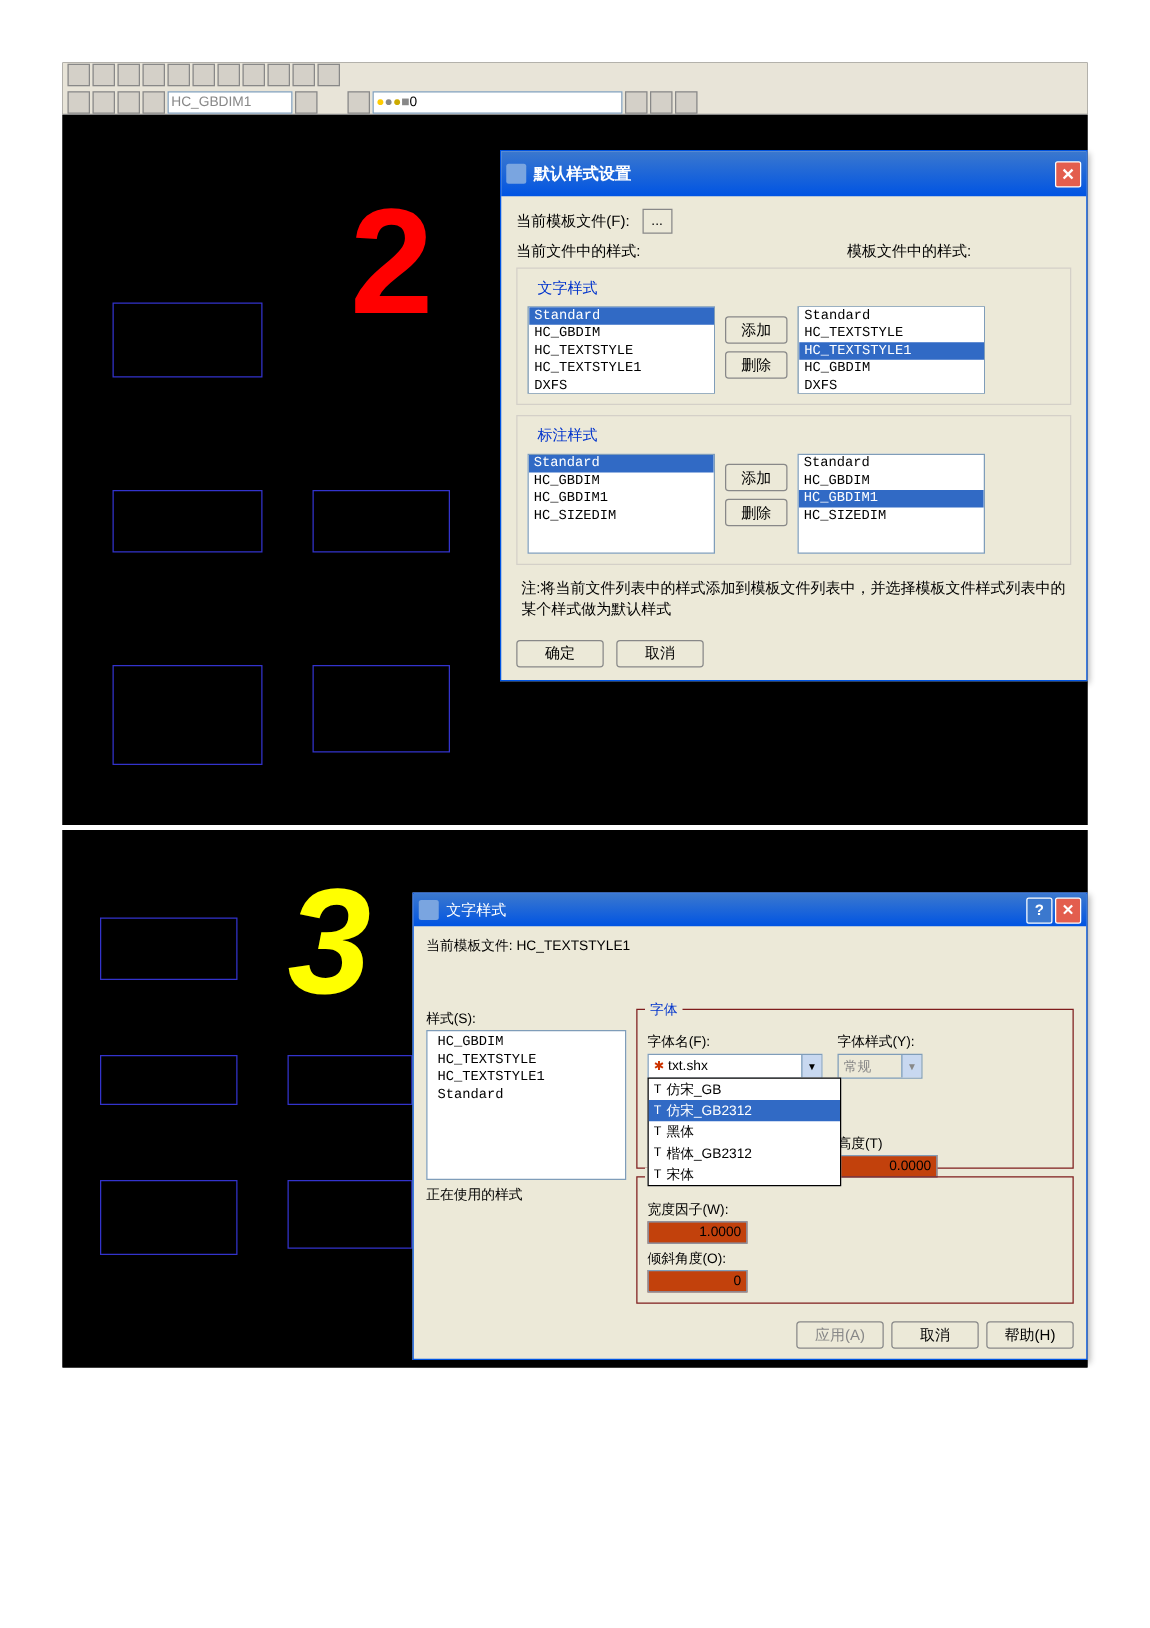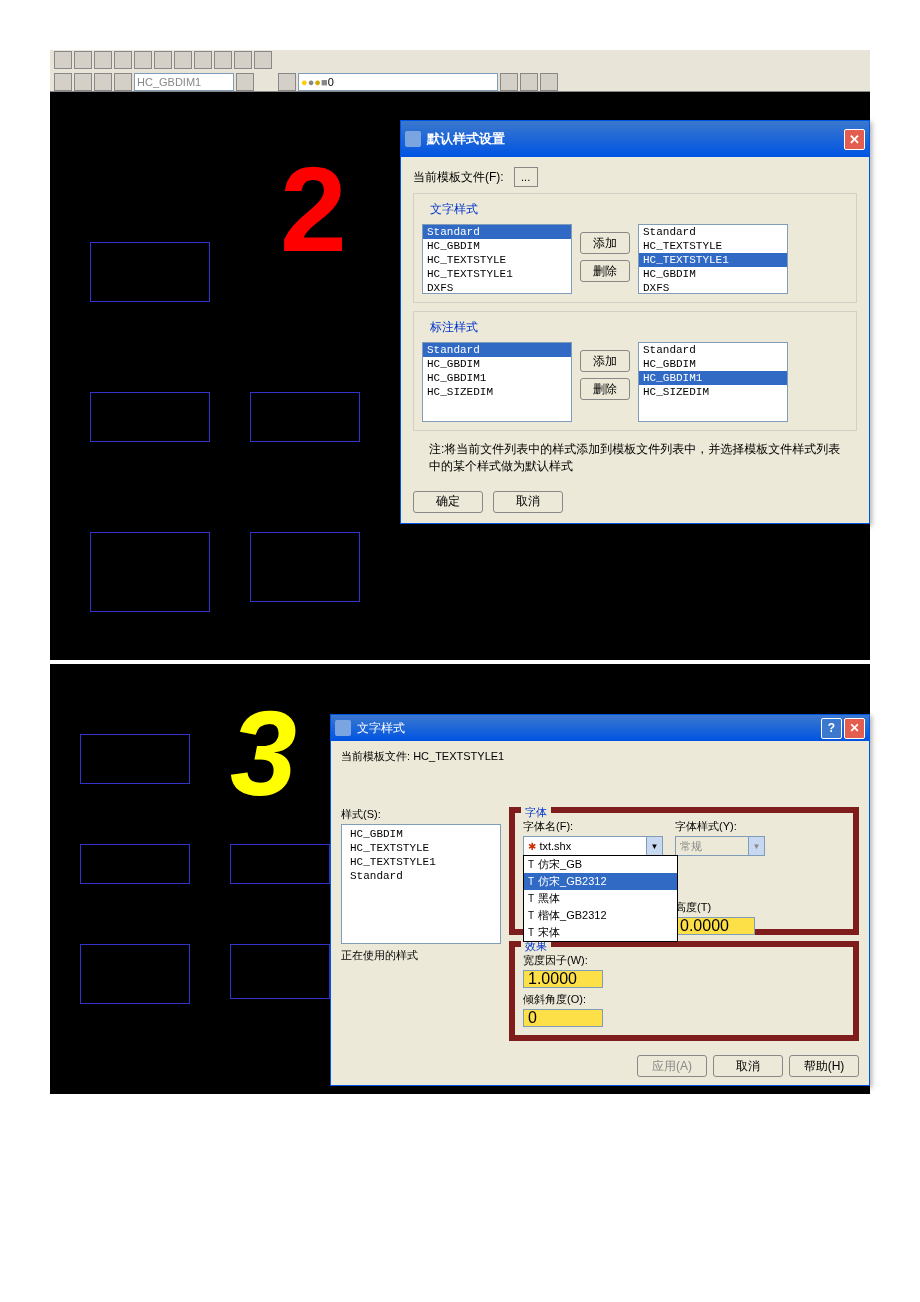--- a/index.html
+++ b/index.html
@@ -40,47 +40,47 @@
 .fieldset { border: 1px solid #d4d0c8; padding: 8px; margin-bottom: 8px; }
 .fieldset-title { color: #0033cc; font-size: 12px; margin: -14px 0 6px 4px; background: #ece9d8; display: inline-block; padding: 0 4px; }
 .fieldset-row { display: flex; align-items: flex-start; gap: 8px; }
 .listbox { width: 150px; height: 70px; border: 1px solid #7f9db9; background: #fff; overflow-y: scroll; font-size: 11px; }
 .listbox-tall { height: 80px; }
 .list-item { padding: 1px 4px; cursor: pointer; white-space: nowrap; font-family: 'Courier New', monospace; }
 .list-item.selected { background: #316ac5; color: #fff; }
 .btn-col { display: flex; flex-direction: column; gap: 6px; padding-top: 8px; }
 .xp-button { min-width: 50px; height: 22px; border: 1px solid #888; background: #ece9d8; font-size: 12px; cursor: pointer; border-radius: 3px; padding: 0 8px; }
 .xp-button:disabled { color: #888; }
-.note-text { font-size: 12px; margin: 10px 16px; line-height: 1.4; }
+.note-text { font-size: 12px; margin: 10px 4px; line-height: 1.4; }
 .dialog-footer { display: flex; align-items: center; gap: 10px; padding-top: 6px; }
 .checkbox-wrap { display: flex; align-items: center; gap: 4px; font-size: 12px; flex: 1; }
 .checkbox-wrap input { accent-color: green; }
 
 
 .dialog2 { position: absolute; top: 50px; left: 280px; width: 540px; background: #ece9d8; border: 1px solid #0054e3; box-shadow: 2px 2px 5px rgba(0,0,0,0.3); }
 .titlebar2 { background: linear-gradient(to bottom, #3b78ce, #0054e3); color: #fff; height: 26px; display: flex; align-items: center; padding: 0 4px; font-size: 12px; }
 .help-btn { width: 21px; height: 21px; background: #3b78ce; border: 1px solid #fff; color: #fff; display: flex; align-items: center; justify-content: center; font-weight: bold; cursor: pointer; margin-right: 2px; border-radius: 2px; }
 .d2-body { padding: 8px 10px; font-size: 12px; }
 .d2-row { display: flex; gap: 8px; margin-top: 43px; }
 .d2-left { width: 160px; }
 .d2-mid { flex: 1; }
 .d2-right { width: 85px; display: flex; flex-direction: column; gap: 4px; }
 .cur-style { font-size: 11px; margin-bottom: 4px; }
 .style-list { border: 1px solid #7f9db9; background: #fff; height: 120px; font-size: 11px; padding: 2px; }
 .style-list .list-item { padding: 1px 6px; }
-.group-box { border: 6px solid #7f1d1d; padding: 6px 8px 8px 8px; margin-bottom: 6px; position: relative; }
+.group-box { border: 1px solid #7f1d1d; padding: 18px 8px 8px 8px; margin-bottom: 6px; position: relative; }
 .group-box .gb-title { position: absolute; top: -8px; left: 6px; background: #ece9d8; padding: 0 4px; color: #0033cc; font-size: 11px; }
 .sub-label { font-size: 11px; margin-bottom: 2px; }
 .combo { width: 140px; height: 20px; border: 1px solid #7f9db9; background: #fff; font-size: 11px; display: flex; align-items: center; padding: 0 4px; position: relative; }
 .combo-arrow { position: absolute; right: 0; top: 0; width: 16px; height: 18px; background: #c8d8f0; border-left: 1px solid #7f9db9; display: flex; align-items: center; justify-content: center; font-size: 8px; }
 .dropdown-list { position: absolute; border: 1px solid #000; background: #fff; font-size: 11px; z-index: 10; width: 155px; }
 .dd-item { padding: 1px 4px; display: flex; align-items: center; gap: 4px; }
 .dd-item.selected { background: #316ac5; color: #fff; }
 .tt-icon { font-size: 10px; }
-.text-input { height: 18px; border: 1px solid #7f9db9; background: #fde047; font-size: 16px; padding: 0 4px; width: 80px; }
+.text-input { height: 18px; border: 1px solid #7f9db9; background: #c2410c; font-size: 11px; padding: 0 4px; width: 80px; text-align: right; }
 .preview-label { font-size: 11px; margin: 4px 0 2px 0; }
 .preview-box { border: 1px solid #7f9db9; background: #fff; height: 56px; display: flex; align-items: center; justify-content: center; font-size: 24px; font-family: serif; width: 155px; }
 .d2-footer { display: flex; justify-content: flex-end; gap: 6px; margin-top: 8px; }
 .combo-disabled { background: #ece9d8; color: #888; }
 .font-row { display: flex; gap: 12px; }
 </style>
 </head>
 <body>
 
 <div class="page">
@@ -138,20 +138,24 @@
   <div class="dialog1">
     <div class="titlebar">
       <div class="titlebar-icon"></div>
       <div class="titlebar-text">默认样式设置</div>
       <div class="close-btn">✕</div>
     </div>
     <div class="dialog-body">
       <div class="form-row">
         <span class="form-label">当前模板文件(F):</span>
         <button class="browse-btn">...</button>
+      </div>
+      <div class="two-col-labels">
+        <span>当前文件中的样式:</span>
+        <span style="margin-right:80px;">模板文件中的样式:</span>
       </div>
 
       <div class="fieldset">
         <div class="fieldset-title">文字样式</div>
         <div class="fieldset-row">
           <div class="listbox" id="txt-left">
                 <div class="list-item selected">Standard</div>
                 <div class="list-item">HC_GBDIM</div>
                 <div class="list-item">HC_TEXTSTYLE</div>
                 <div class="list-item">HC_TEXTSTYLE1</div>
@@ -253,21 +257,21 @@
                       <div class="dd-item"><span class="tt-icon">T</span>仿宋_GB</div>
                       <div class="dd-item selected"><span class="tt-icon">T</span>仿宋_GB2312</div>
                       <div class="dd-item"><span class="tt-icon">T</span>黑体</div>
                       <div class="dd-item"><span class="tt-icon">T</span>楷体_GB2312</div>
                       <div class="dd-item"><span class="tt-icon">T</span>宋体</div>
                     </div>
                 <div class="sub-label" style="color:#888;margin-top:70px;">匹配(M)</div>
               </div>
               <div>
                 <div class="sub-label">字体样式(Y):</div>
-                <div class="combo combo-disabled" style="width:90px">
+                <div class="combo combo-disabled" style="width:68px">
                   <span>常规</span>
                   <div class="combo-arrow">▼</div>
                 </div>
                 <div style="height:44px;"></div>
                 <div class="sub-label">高度(T)</div>
                 <input class="text-input" value="0.0000" style="">
               </div>
             </div>
           </div>
 

